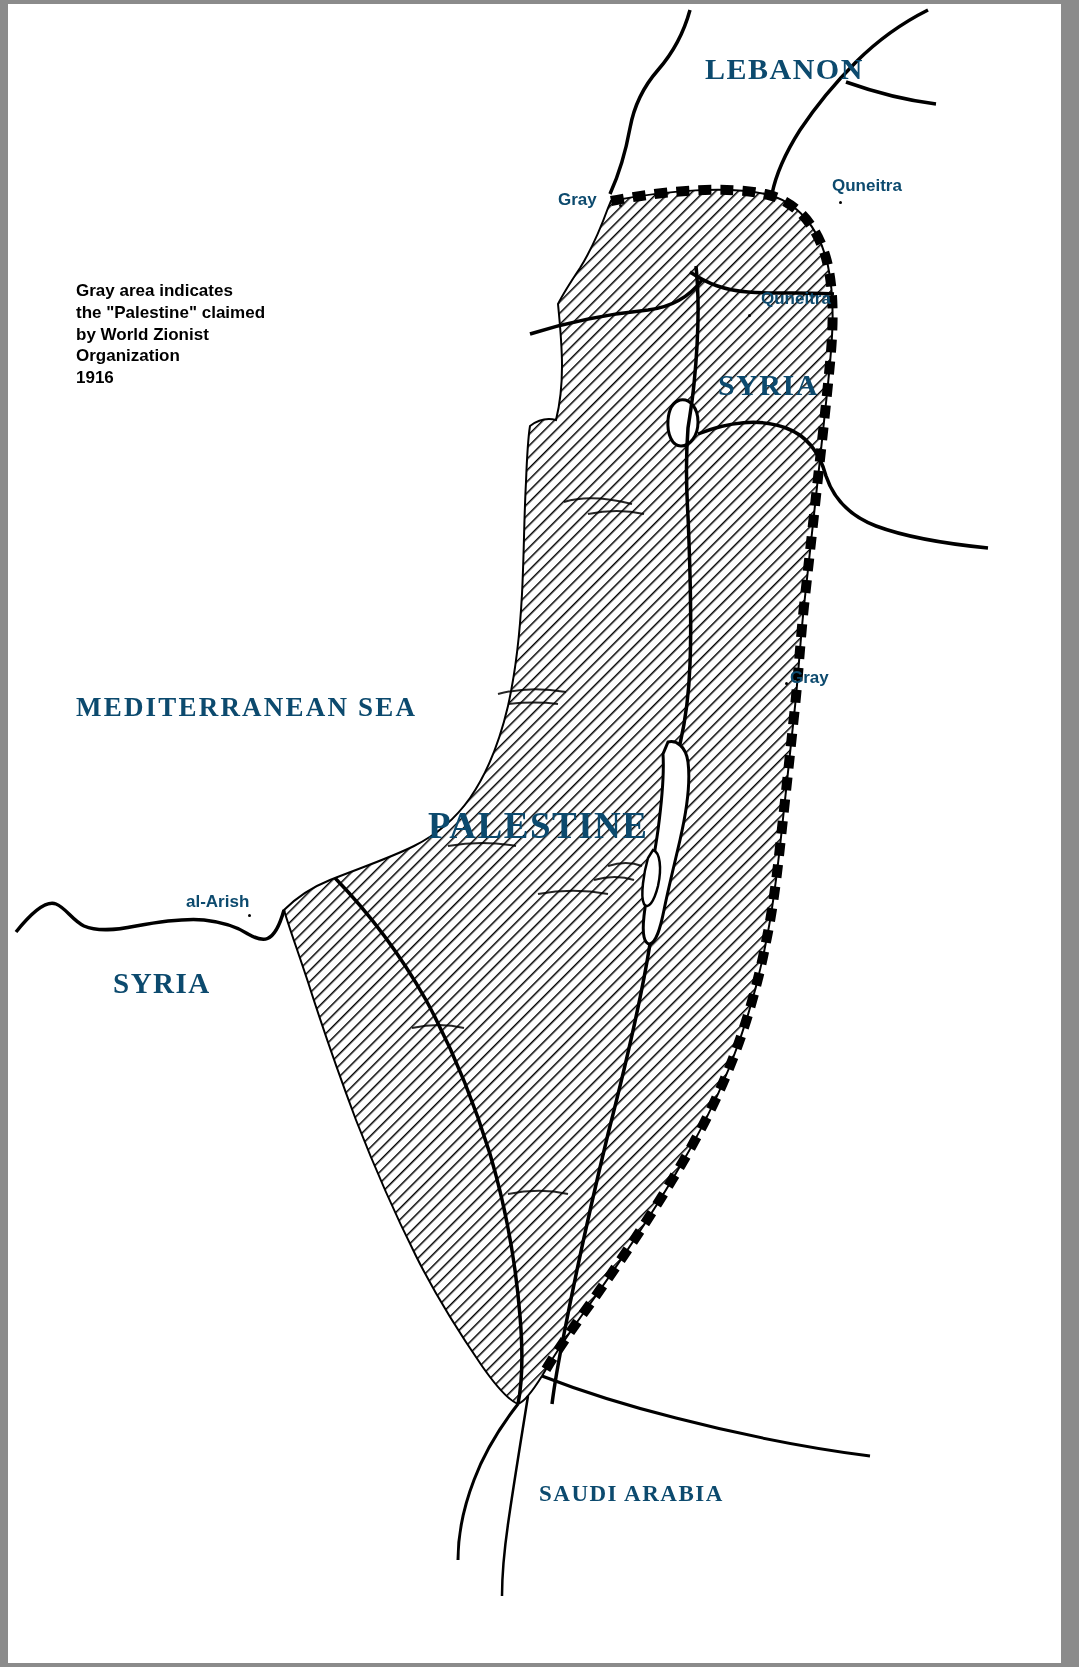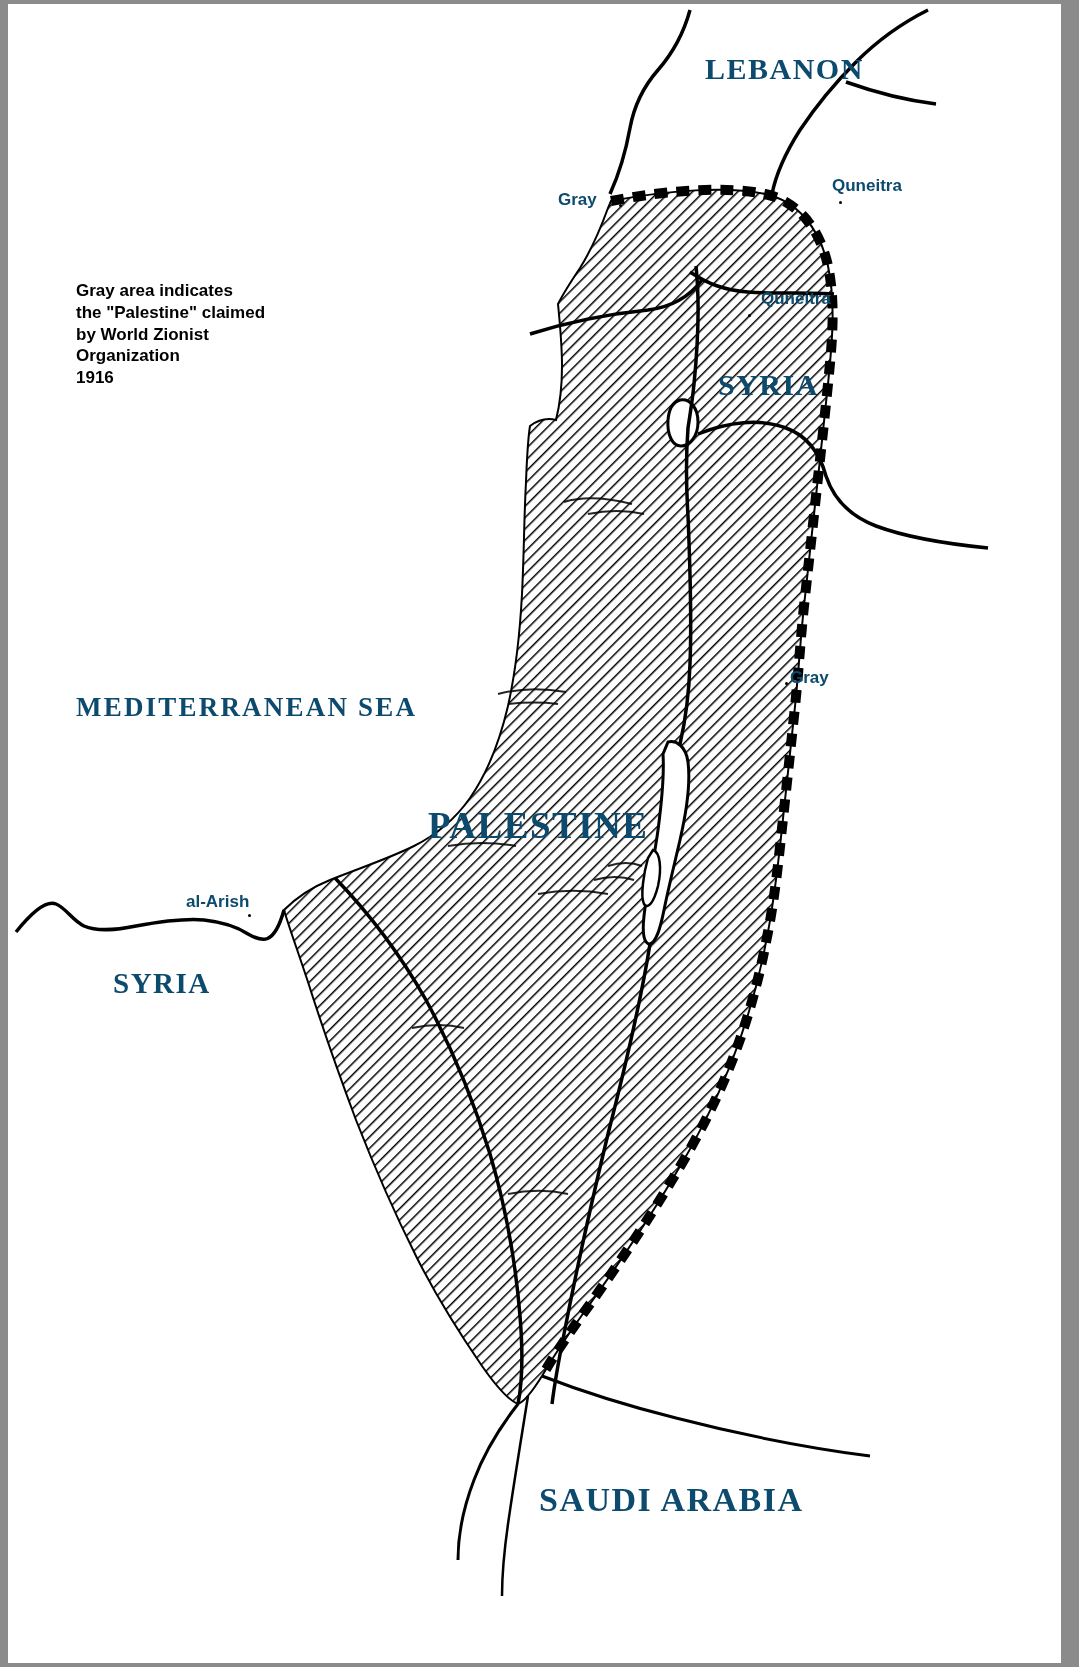--- a/index.html
+++ b/index.html
@@ -189,21 +189,21 @@
 by World Zionist
 Organization
 1916</div>
 
     <div class="map-label label-sea" style="left:68px; top:668px;margin-top:20px;">MEDITERRANEAN SEA</div>
 
     <div class="map-label label-country" style="left:697px; top:48px; font-size:30px;">LEBANON</div>
     <div class="map-label label-country" style="left:710px; top:364px; font-size:30px;">SYRIA</div>
     <div class="map-label label-country" style="left:420px; top:800px; font-size:37px;">PALESTINE</div>
     <div class="map-label label-country" style="left:105px; top:963px; font-size:29px;">SYRIA</div>
-    <div class="map-label label-country" style="left:531px; top:1477px; font-size:34px;">SAUDI ARABIA</div>
+    <div class="map-label label-country" style="left:531px; top:1477px; font-size:23px;">SAUDI ARABIA</div>
 
     <div class="map-label label-city" style="left:550px; top:186px;">Gray</div>
     <div class="city-dot" style="left:611px; top:200px;"></div>
 
     <div class="map-label label-city" style="left:824px; top:172px;">Quneitra</div>
     <div class="city-dot" style="left:831px; top:197px;"></div>
 
     <div class="map-label label-city" style="left:753px; top:285px;">Quneitra</div>
     <div class="city-dot" style="left:740px; top:310px;"></div>
 

